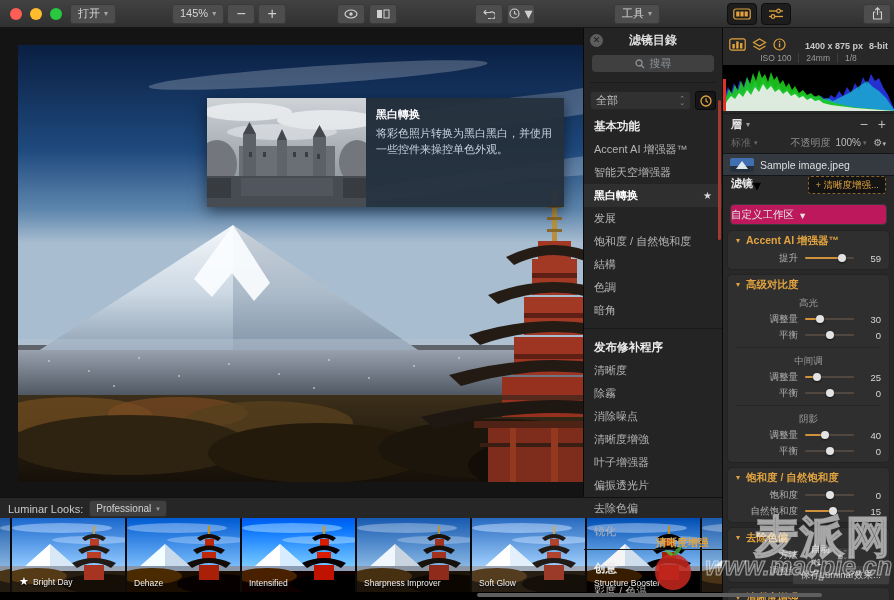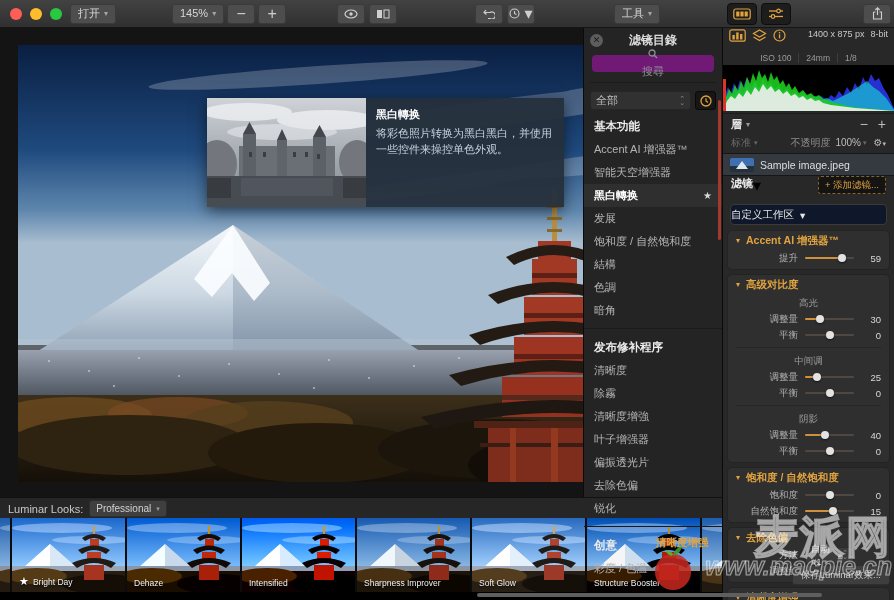--- a/index.html
+++ b/index.html
@@ -41,22 +41,22 @@
   .tt-text{padding:9px 10px;flex:1;}
   .tt-title{color:#fff;font-size:11px;font-weight:bold;margin-bottom:4px;}
   .tt-body{color:#c6d1dd;font-size:11px;line-height:1.45;}
   
   .fpanel{position:absolute;left:583px;top:27px;width:139px;height:470px;
     background:#242424;border-left:1px solid #0a0a0a;z-index:10;box-sizing:border-box;}
   .fp-head{position:relative;height:26px;display:flex;align-items:center;justify-content:center;}
   .fp-close{position:absolute;left:6px;top:7px;width:13px;height:13px;border-radius:50%;
     background:#5d5d5d;color:#1c1c1c;font-size:9px;line-height:13px;text-align:center;}
   .fp-title{color:#dcdcdc;font-size:12px;font-weight:bold;}
-  .fp-search{margin:2px 8px 0;height:17px;background:#701a75;border-radius:4px;
-    display:flex;align-items:center;justify-content:center;gap:5px;color:#8c9196;font-size:11px;flex-direction:column;}
+  .fp-search{margin:2px 8px 0;height:17px;background:#404040;border-radius:4px;
+    display:flex;align-items:center;justify-content:center;gap:5px;color:#8c9196;font-size:11px;}
   .fp-search svg{flex:none;}
   .fp-catrow{margin:10px 6px 4px;display:flex;gap:4px;align-items:center;
     border-top:1px solid #1b1b1b;padding-top:8px;}
   .fp-select{flex:1;height:17px;background:#313131;border:1px solid #262626;border-radius:3px;
     display:flex;align-items:center;color:#bdbdbd;font-size:11px;padding:0 5px;}
   .updown{margin-left:auto;display:flex;flex-direction:column;line-height:4px;color:#8e8e8e;font-size:7px;}
   .fp-clock{width:19px;height:17px;background:#161616;border:1px solid #090909;border-radius:3px;
     display:flex;align-items:center;justify-content:center;}
   .fp-list{margin-top:4px;position:relative;}
   .fc-header{color:#ececec;font-size:11.5px;font-weight:bold;padding:5px 10px 4px;}
@@ -85,21 +85,21 @@
   .p1 svg{filter:contrast(1.12) saturate(1.3);}
   .p2 svg{filter:contrast(1.25) saturate(1.4) brightness(1.04);}
   .p3 svg{filter:contrast(1.06);}
   .p4 svg{filter:brightness(1.16) saturate(.9);}
   .p5 svg{filter:contrast(1.3) brightness(.96);}
   .hscroll{position:absolute;left:477px;top:593px;width:345px;height:4px;background:#5f5f5f;
     border-radius:2px;z-index:45;}
   
   .inspector{position:absolute;left:722px;top:27px;width:172px;height:573px;background:#282828;
     border-left:1px solid #0a0a0a;box-sizing:border-box;z-index:20;}
-  .hi-row{height:22px;display:flex;align-items:flex-start;gap:6px;padding:2px 6px 0;}
+  .hi-row{height:22px;display:flex;align-items:flex-end;gap:6px;padding:2px 6px 0;font-weight:bold;}
   .hi-row .sp{flex:1;}
   .hi-meta{color:#c9c9c9;font-size:9px;}
   .exif-row{height:14px;display:flex;align-items:center;justify-content:center;color:#9b9b9b;font-size:8.5px;}
   .exif-row span{padding:0 7px;border-right:1px solid #3d3d3d;}
   .exif-row span:last-child{border-right:none;}
   .histo{display:block;background:#000;}
   .lay-row{height:20px;display:flex;align-items:center;padding:0 8px;border-top:1px solid #1d1d1d;margin-top:2px;}
   .lay-row .ttl{color:#e4e4e4;font-size:11px;font-weight:bold;}
   .lay-row .chev{color:#9a9a9a;font-size:8px;margin-left:4px;}
   .mp{color:#bdbdbd;font-size:14px;margin-left:10px;}
@@ -112,21 +112,21 @@
     border-bottom:1px solid #14171a;display:flex;align-items:center;padding:0 7px;gap:6px;}
   .lthumb{width:24px;height:14px;border-radius:2px;
     background:linear-gradient(#3f6fb0 0 55%,#24303c 55% 100%);position:relative;overflow:hidden;flex:none;}
   .lthumb:after{content:"";position:absolute;left:6px;top:3px;border-left:6px solid transparent;
     border-right:6px solid transparent;border-bottom:8px solid #dfe7ee;}
   .lname{color:#dedede;font-size:10.5px;}
   .filters-row{height:24px;display:flex;align-items:flex-start;padding:0 8px;}
   .filters-row .ttl{color:#e8e8e8;font-size:11px;font-weight:bold;}
   .addfilter{margin-left:auto;height:16px;background:#141414;border:1px dashed #86642a;border-radius:3px;
     color:#e1a33f;font-size:9.5px;display:inline-flex;align-items:center;padding:0 6px;}
-  .workspace{margin:4px 7px 5px;height:19px;background:#0f172a;border:1px solid #3a3a3a;border-radius:4px;
+  .workspace{margin:4px 7px 5px;height:19px;background:#be185d;border:1px solid #3a3a3a;border-radius:4px;
     color:#e6e6e6;font-size:10.5px;display:flex;align-items:center;justify-content:flex-start;gap:6px;}
   
   .cards{padding:0 4px;}
   .card{background:#2f2f2f;border:1px solid #232323;border-radius:5px;margin-bottom:4px;padding-bottom:3px;}
   .card-head{height:19px;display:flex;align-items:center;padding:0 8px;gap:6px;}
   .tri{color:#e1a33f;font-size:8px;}
   .card-title{color:#e1a33f;font-size:10.5px;font-weight:bold;}
   .grouplabel{text-align:center;color:#9c9c9c;font-size:9.5px;padding:3px 0 1px;}
   .rowdiv{height:1px;background:#262626;margin:4px 8px;}
   .srow{height:16px;display:flex;align-items:center;padding:0 8px;gap:7px;}
@@ -422,20 +422,23 @@
       </div>
       <div class="fc-divider"></div>
       <div class="fc-header">发布修补程序</div>
       <div class="fc-item">
         <span>清晰度</span>
       </div>
       <div class="fc-item">
         <span>除霧</span>
       </div>
       <div class="fc-item">
+        <span>消除噪点</span>
+      </div>
+      <div class="fc-item">
         <span>清晰度增強</span>
       </div>
       <div class="fc-item">
         <span>叶子增强器</span>
       </div>
       <div class="fc-item">
         <span>偏振透光片</span>
       </div>
       <div class="fc-item">
         <span>去除色偏</span>
@@ -696,21 +699,21 @@
     <span class="blend-dim" style="font-size:7px;margin-left:2px">▾</span>
     <span class="gear">⚙<span style="font-size:7px">▾</span></span>
   </div>
   <div class="layer-item">
     <span class="lthumb"></span>
     <span class="lname">Sample image.jpeg</span>
   </div>
   <div class="filters-row">
     <span class="ttl">滤镜</span>
     <span class="chev">▾</span>
-    <span class="addfilter">+ 添加滤镜...</span>
+    <span class="addfilter">+ 清晰度增强...</span>
   </div>
   <div class="workspace">
     <span>自定义工作区</span>
     <span class="chev">▾</span>
   </div>
   <div class="cards">
       <div class="card">
         <div class="card-head">
           <span class="tri">▾</span>
           <span class="card-title">Accent AI 增强器™</span>

